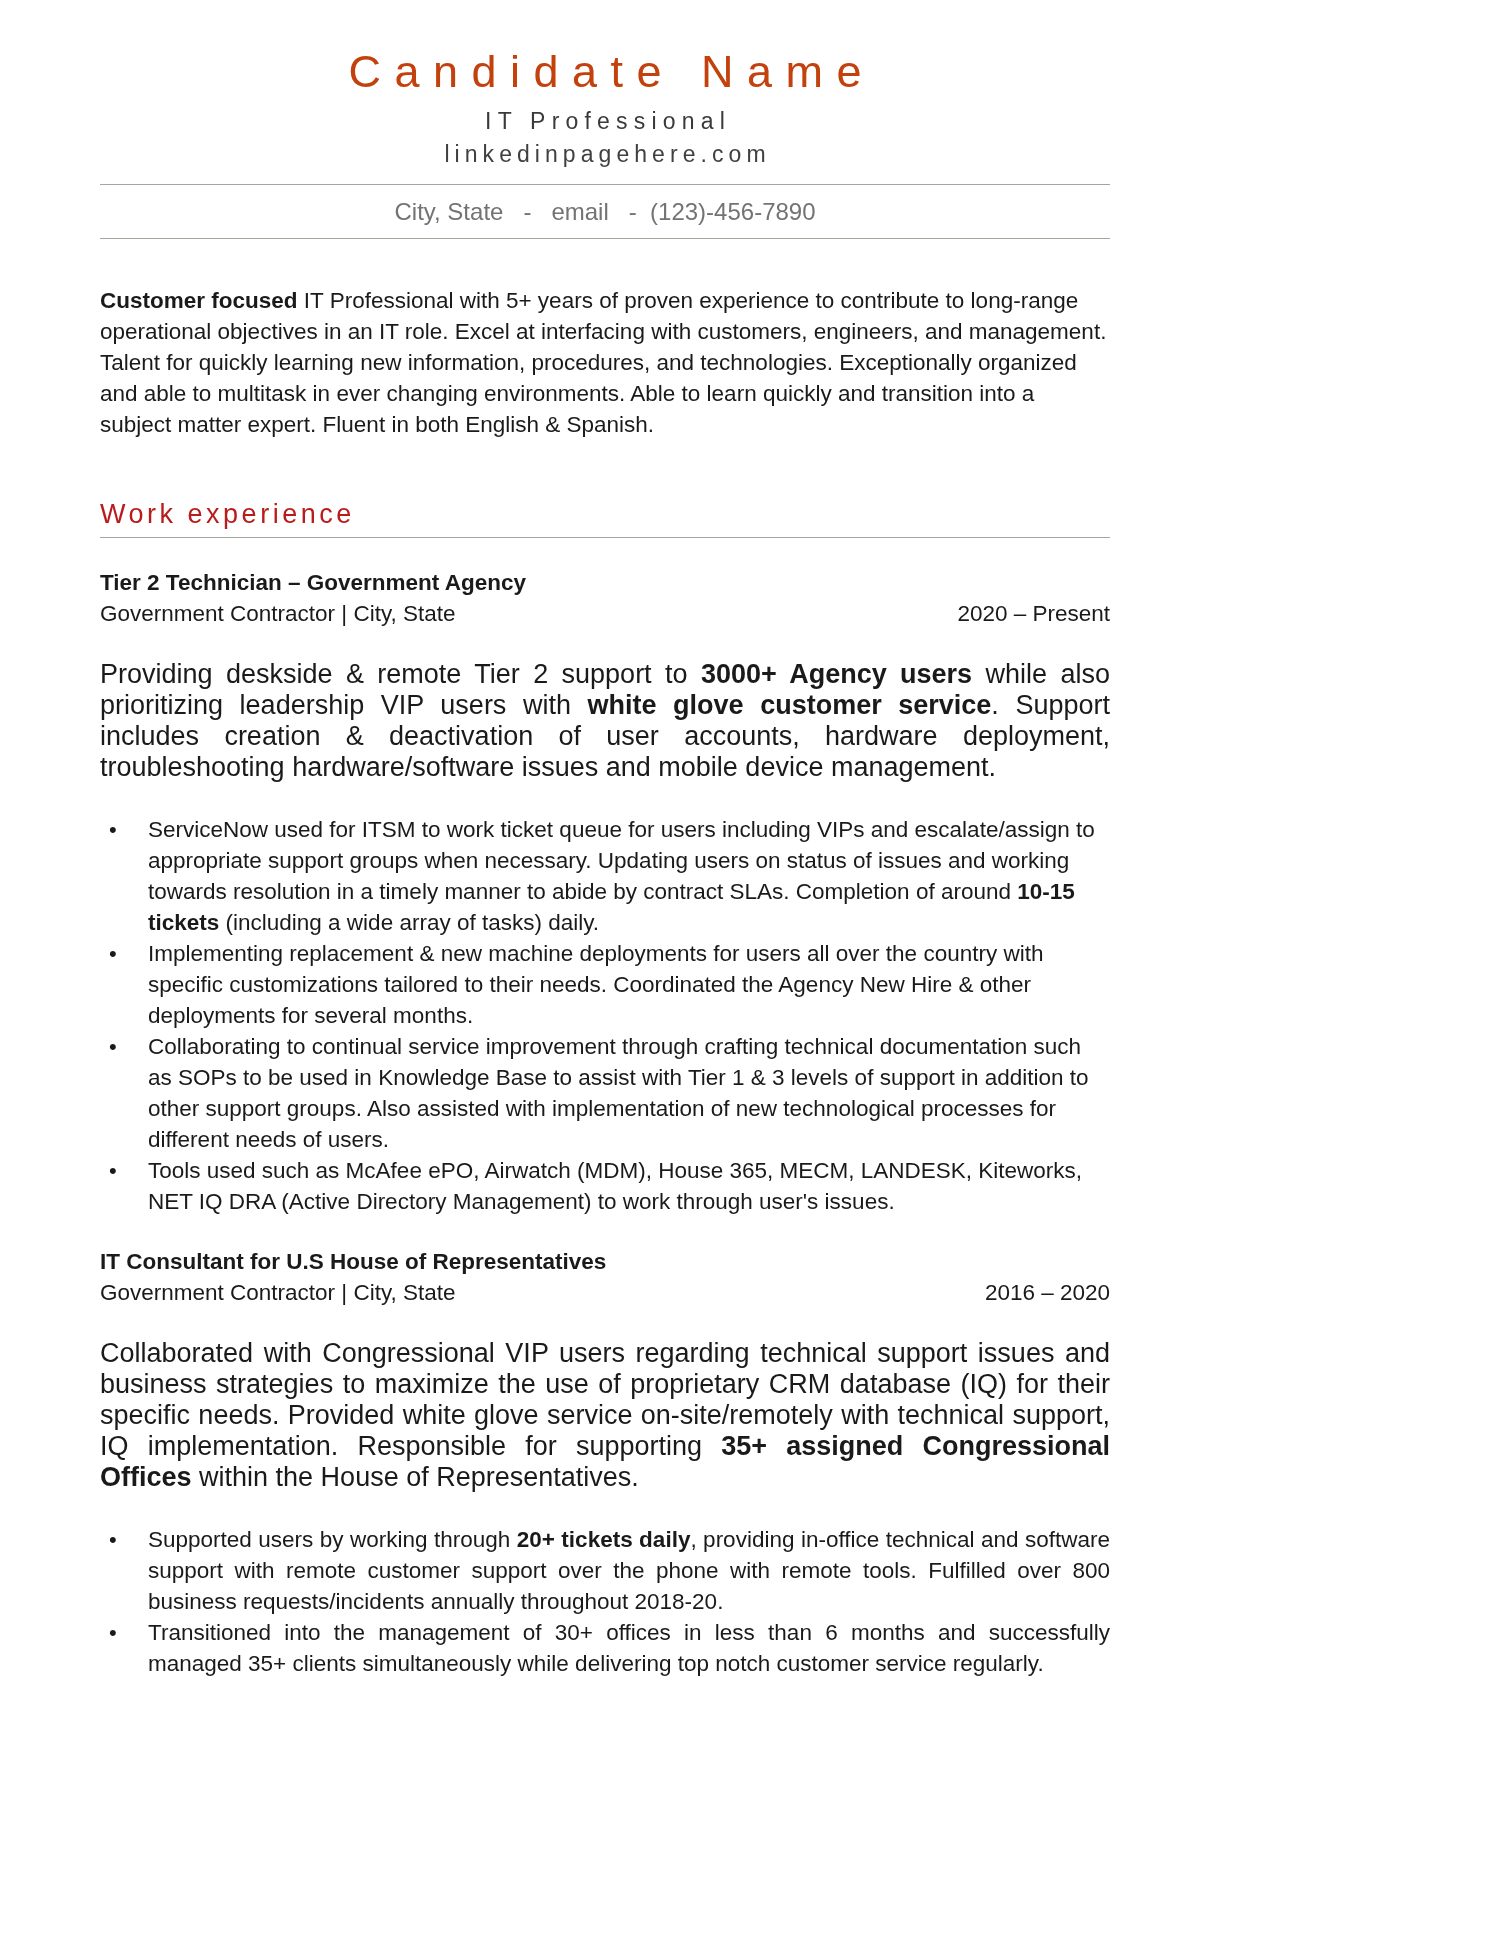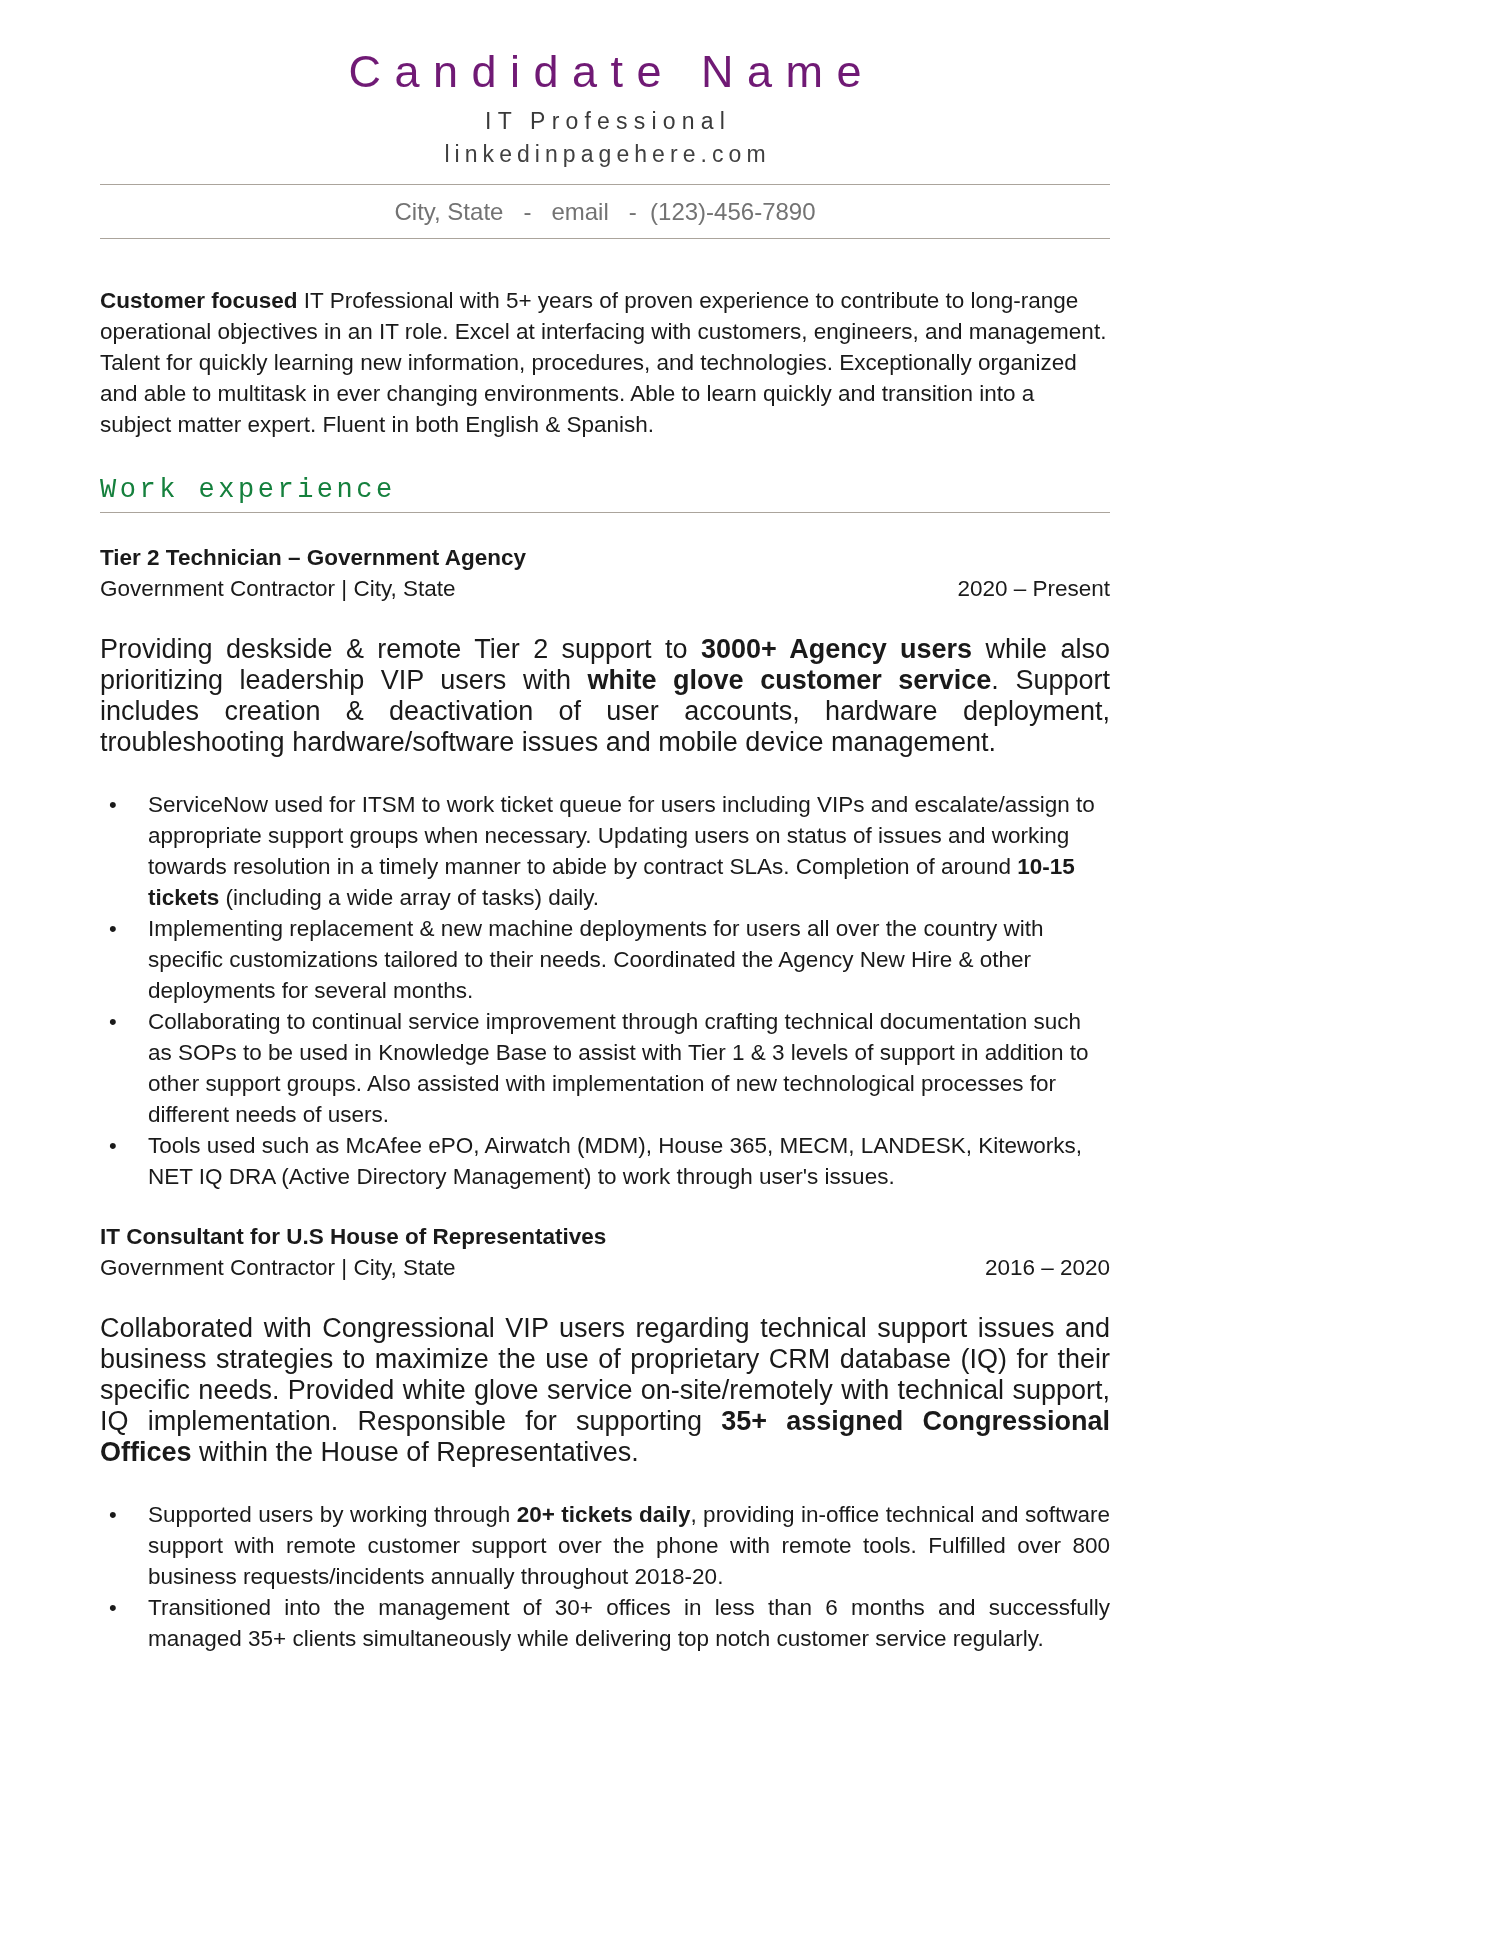--- a/index.html
+++ b/index.html
@@ -14,21 +14,21 @@
   .page {
     width: 1110px;
     padding: 46px 0 0 100px;
   }
   header { text-align: center; }
   .name {
     font-size: 45px;
     font-weight: 400;
     letter-spacing: 0.30em;
     text-indent: 0.30em;
-    color: #701a75;
+    color: #c2410c;
   }
   .role {
     margin-top: 10px;
     font-size: 23px;
     font-weight: 400;
     letter-spacing: 0.27em;
     text-indent: 0.27em;
     color: #3a3a3a;
   }
   .site {
@@ -49,26 +49,26 @@
     color: #737373;
     padding: 13px 0 12px 0;
     white-space: pre;
   }
   .summary {
     margin-top: 46px;
     font-size: 22.5px;
     line-height: 31px;
   }
   .section-heading {
-    margin-top: 35px;
-    font-family: Liberation Mono, monospace;
+    margin-top: 59px;
+    font-family: Liberation Sans, sans-serif;
     font-weight: 400;
     font-size: 27px;
     letter-spacing: 0.13em;
-    color: #15803d;
+    color: #b91c1c;
   }
   .section-rule { margin-top: 7px; }
   .job { margin-top: 29px; }
   .job-title {
     font-size: 22.5px;
     font-weight: 700;
     line-height: 31px;
   }
   .job-meta {
     display: flex;

